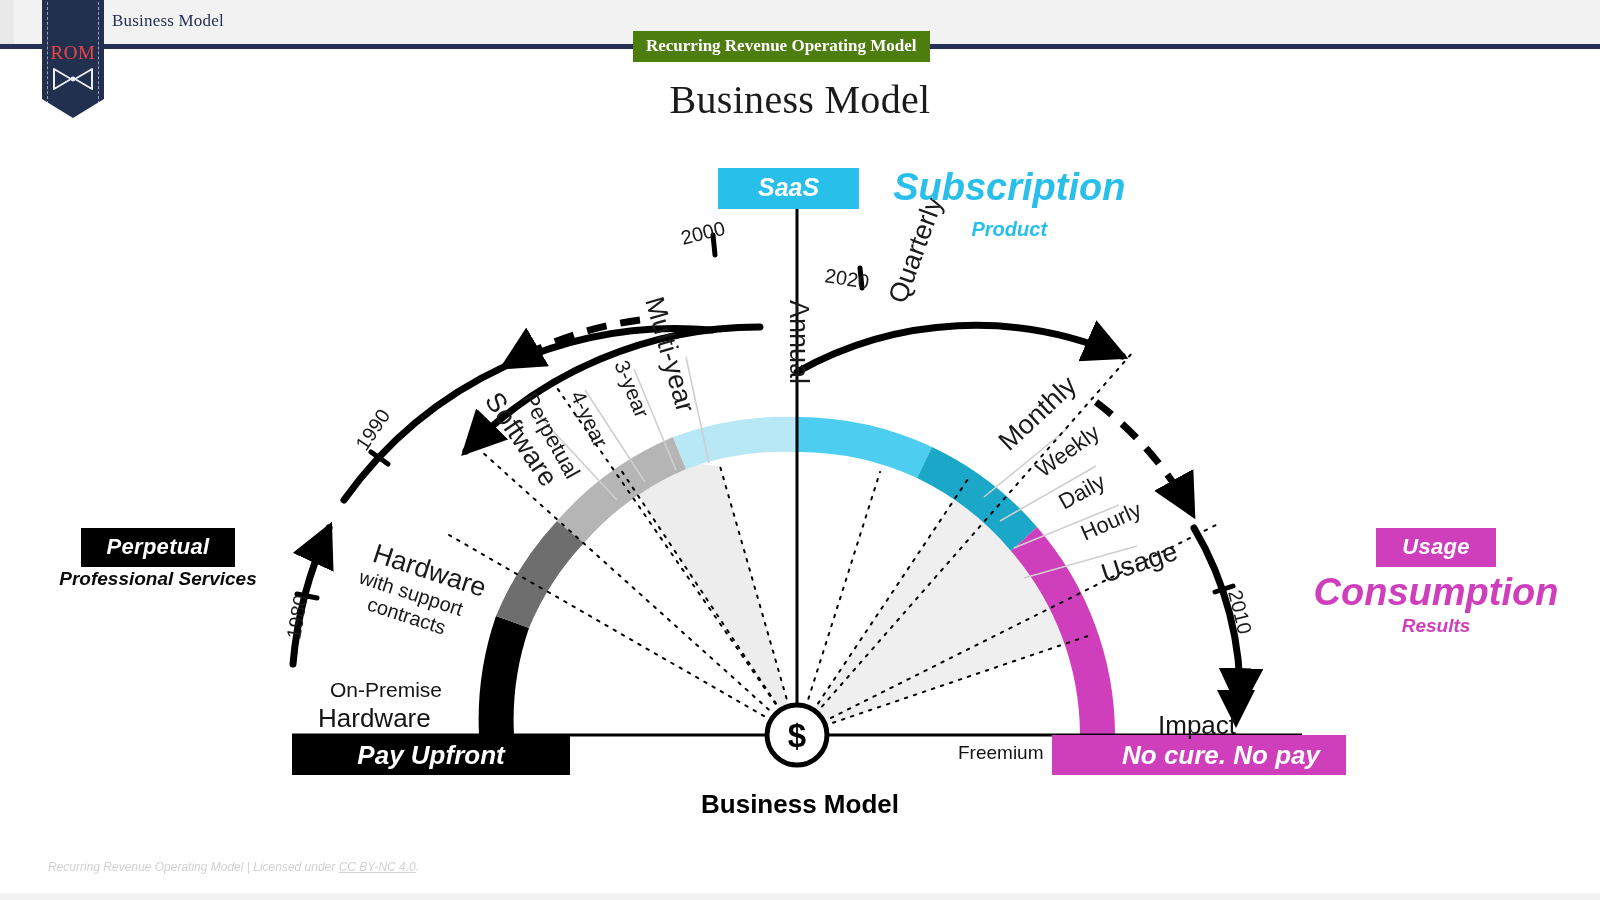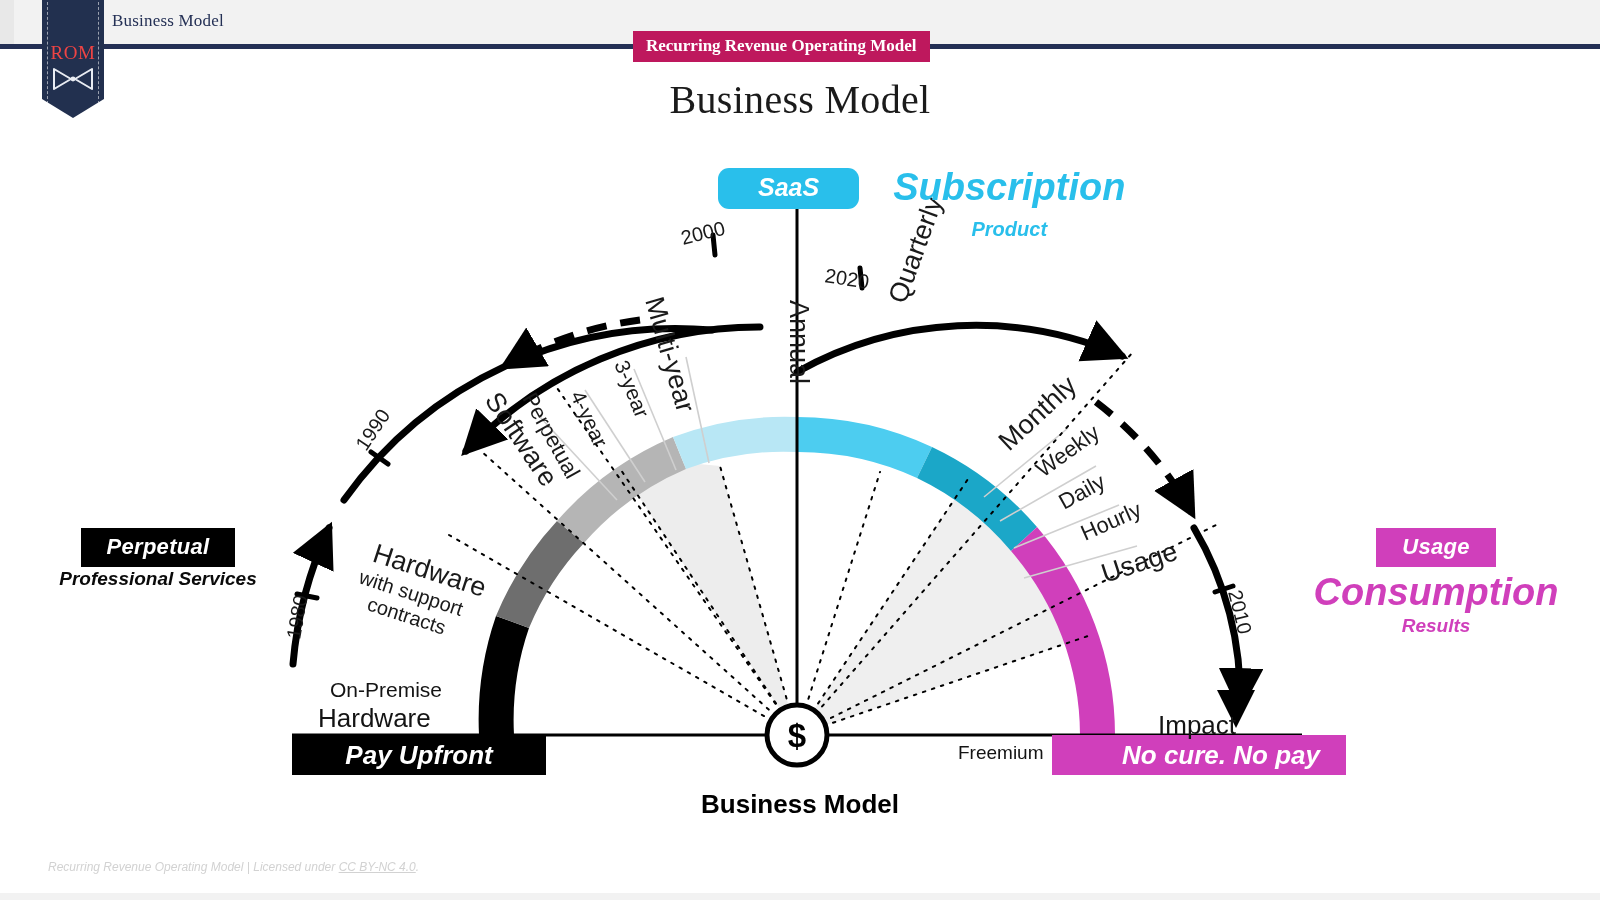--- a/index.html
+++ b/index.html
@@ -44,21 +44,21 @@
   #ribbon .rom{
     position:absolute;left:0;right:0;top:42px;text-align:center;
     color:#ef4444;font-family:"Liberation Serif",serif;
     font-size:19px;letter-spacing:.5px;
   }
   #ribbon .bowtie{
     position:absolute;left:50%;top:66px;transform:translateX(-50%);
   }
   #banner{
     position:absolute;left:633px;top:31px;
-    background:#be185d;color:#fff;
+    background:#4d7c0f;color:#fff;
     font-family:"Liberation Serif", serif;font-weight:bold;
     font-size:17px;padding:5px 13px 6px;white-space:nowrap;
     z-index:3;
   }
   #deck-title{
     position:absolute;left:0;right:0;top:76px;text-align:center;
     font-family:"Liberation Serif", serif;
     font-size:40px;color:#1b1b1b;letter-spacing:.3px;
   }
   
@@ -72,31 +72,31 @@
   #left-block{left:28px;top:528px;width:260px;}
   #left-block .sb-chip{background:#000;}
   #left-block .sb-big,#left-block .sb-sub{color:#0a0a0a;}
   #right-block{left:1306px;top:528px;width:260px;}
   #right-block .sb-chip{background:#d03fbb;}
   #right-block .sb-big,#right-block .sb-sub{color:#d03fbb;}
   
   #sub-block{position:absolute;left:718px;top:168px;display:flex;align-items:flex-start;}
   #saas-chip{
     background:#29bfeb;color:#fff;font-style:italic;font-weight:bold;
-    font-size:25px;padding:5px 40px 7px;border-radius:11px;
+    font-size:25px;padding:5px 40px 7px;
   }
   #sub-text{margin-left:34px;}
   #sub-big{color:#29bfeb;font-style:italic;font-weight:bold;font-size:38px;line-height:1;}
   #sub-sub{color:#29bfeb;font-style:italic;font-weight:bold;font-size:20px;text-align:center;margin-top:12px;}
   
   .bottom-banner{
     position:absolute;color:#fff;font-style:italic;font-weight:bold;font-size:26px;
     display:flex;align-items:center;justify-content:center;
   }
-  #pay-upfront{left:292px;top:735px;width:254px;height:40px;background:#000;}
+  #pay-upfront{left:292px;top:735px;width:278px;height:40px;background:#000;}
   #no-cure{left:1052px;top:735px;width:250px;height:40px;background:#d03fbb;padding-left:44px;}
   
   .flabel{position:absolute;color:#141414;}
   #lbl-onprem{left:330px;top:678px;font-size:21px;}
   #lbl-hardware-big{left:318px;top:703px;font-size:26px;}
   #lbl-freemium{left:958px;top:742px;font-size:19px;}
   #lbl-impact{left:1158px;top:710px;font-size:26px;}
   #lbl-bm-center{left:0;right:0;top:789px;text-align:center;font-size:26px;font-weight:bold;color:#000;}
   
   #footer{

